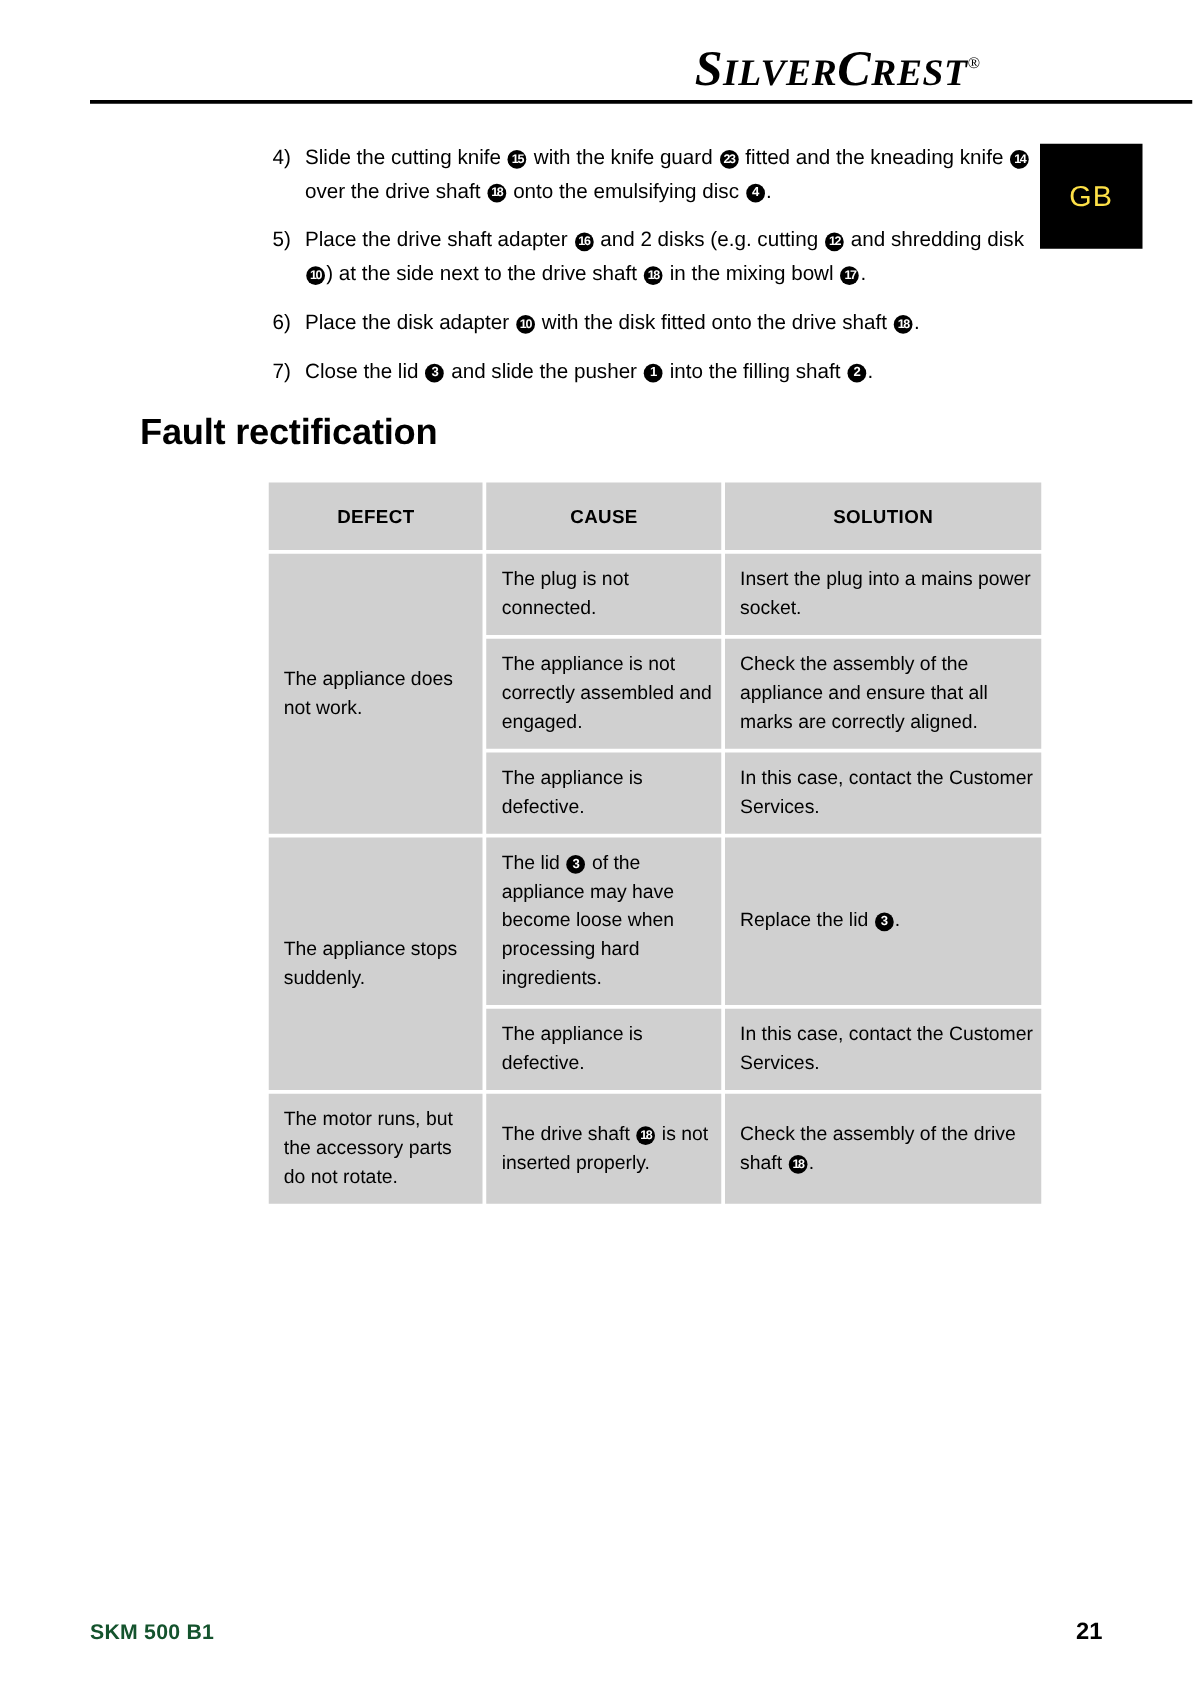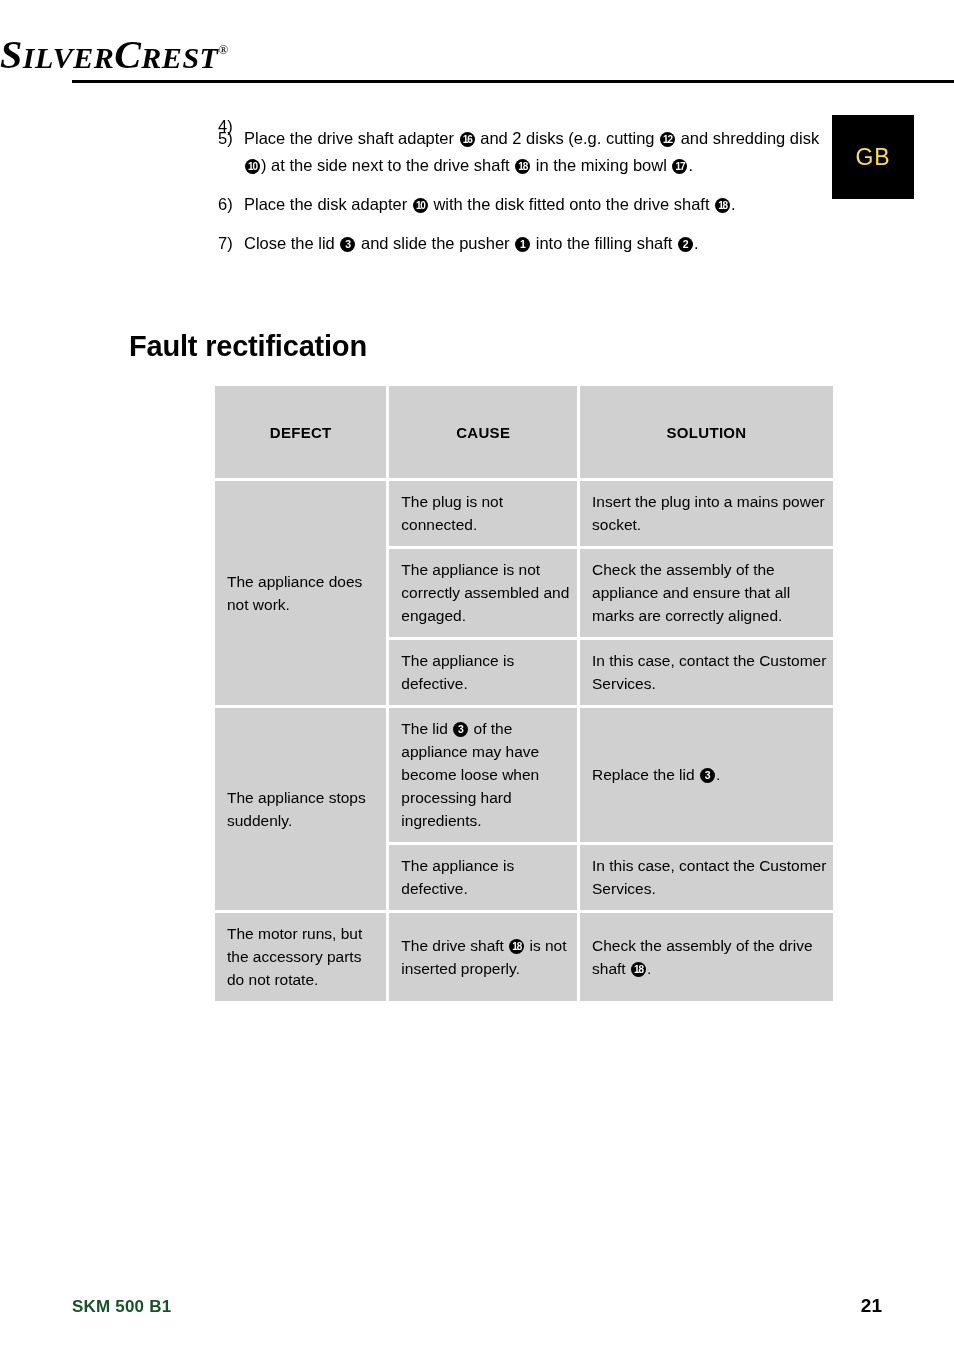--- a/index.html
+++ b/index.html
@@ -16,21 +16,21 @@
     overflow: hidden;
   }
 
   
   .brand-wrap {
     position: absolute;
     left: 0;
     top: 28px;
     width: 884px;
     height: 48px;
-    text-align: left;
+    text-align: right;
     padding-right: 100px;
     box-sizing: border-box;
   }
   .brand {
     display: inline-block;
     font-family: "Liberation Serif", serif;
     font-weight: bold;
     font-style: italic;
     font-size: 40px;
     letter-spacing: 0.5px;
@@ -109,21 +109,21 @@
     vertical-align: 1px;
     letter-spacing: -0.4px;
     margin: 0 1px;
     font-family: "Liberation Sans", sans-serif;
   }
   .ref.wide { letter-spacing: -1.1px; font-size: 10px; }
 
   
   .section-heading {
     position: absolute;
-    left: 129px;
+    left: 112px;
     top: 330px;
     font-size: 29px;
     font-weight: bold;
     letter-spacing: -0.2px;
   }
 
   
   .fault-table {
     position: absolute;
     left: 212px;
@@ -141,21 +141,21 @@
     line-height: 23px;
     font-weight: normal;
     text-align: left;
   }
   .fault-table th {
     text-align: center;
     font-weight: bold;
     font-size: 15px;
     letter-spacing: 0.3px;
     height: 44px;
-    padding: 24px 6px;
+    padding: 5px 6px;
   }
   .col-defect  { width: 152px; }
   .col-cause   { width: 168px; }
   .col-solution{ width: 232px; }
 
   
   .footer {
     position: absolute;
     left: 72px;
     top: 1295px;
@@ -183,21 +183,21 @@
   <span class="brand"><span class="cap">S</span><span class="sc">ILVER</span><span class="cap">C</span><span class="sc">REST</span><span class="reg">®</span></span>
 </div>
 
 <div class="top-rule"></div>
 
 <div class="lang-tab">
   <span>GB</span>
 </div>
 
 <div class="steps">
-    <div class="step"><span class="step-num">4)</span></div>
+    <div class="step"><span class="step-num">4)</span><span class="step-text">Slide the cutting knife <span class="ref wide">15</span> with the knife guard <span class="ref wide">23</span> fitted and the kneading knife <span class="ref wide">14</span> over the drive shaft <span class="ref wide">18</span> onto the emulsifying disc <span class="ref">4</span>.</span></div>
     <div class="step"><span class="step-num">5)</span><span class="step-text">Place the drive shaft adapter <span class="ref wide">16</span> and 2 disks (e.g. cutting <span class="ref wide">12</span> and shredding disk <span class="ref wide">10</span>) at the side next to the drive shaft <span class="ref wide">18</span> in the mixing bowl <span class="ref wide">17</span>.</span></div>
     <div class="step"><span class="step-num">6)</span><span class="step-text">Place the disk adapter <span class="ref wide">10</span> with the disk fitted onto the drive shaft <span class="ref wide">18</span>.</span></div>
     <div class="step"><span class="step-num">7)</span><span class="step-text">Close the lid <span class="ref">3</span> and slide the pusher <span class="ref">1</span> into the filling shaft <span class="ref">2</span>.</span></div>
   </div>
 
 <div class="section-heading">Fault rectification</div>
 
 <table class="fault-table">
   <thead>
     <tr>

